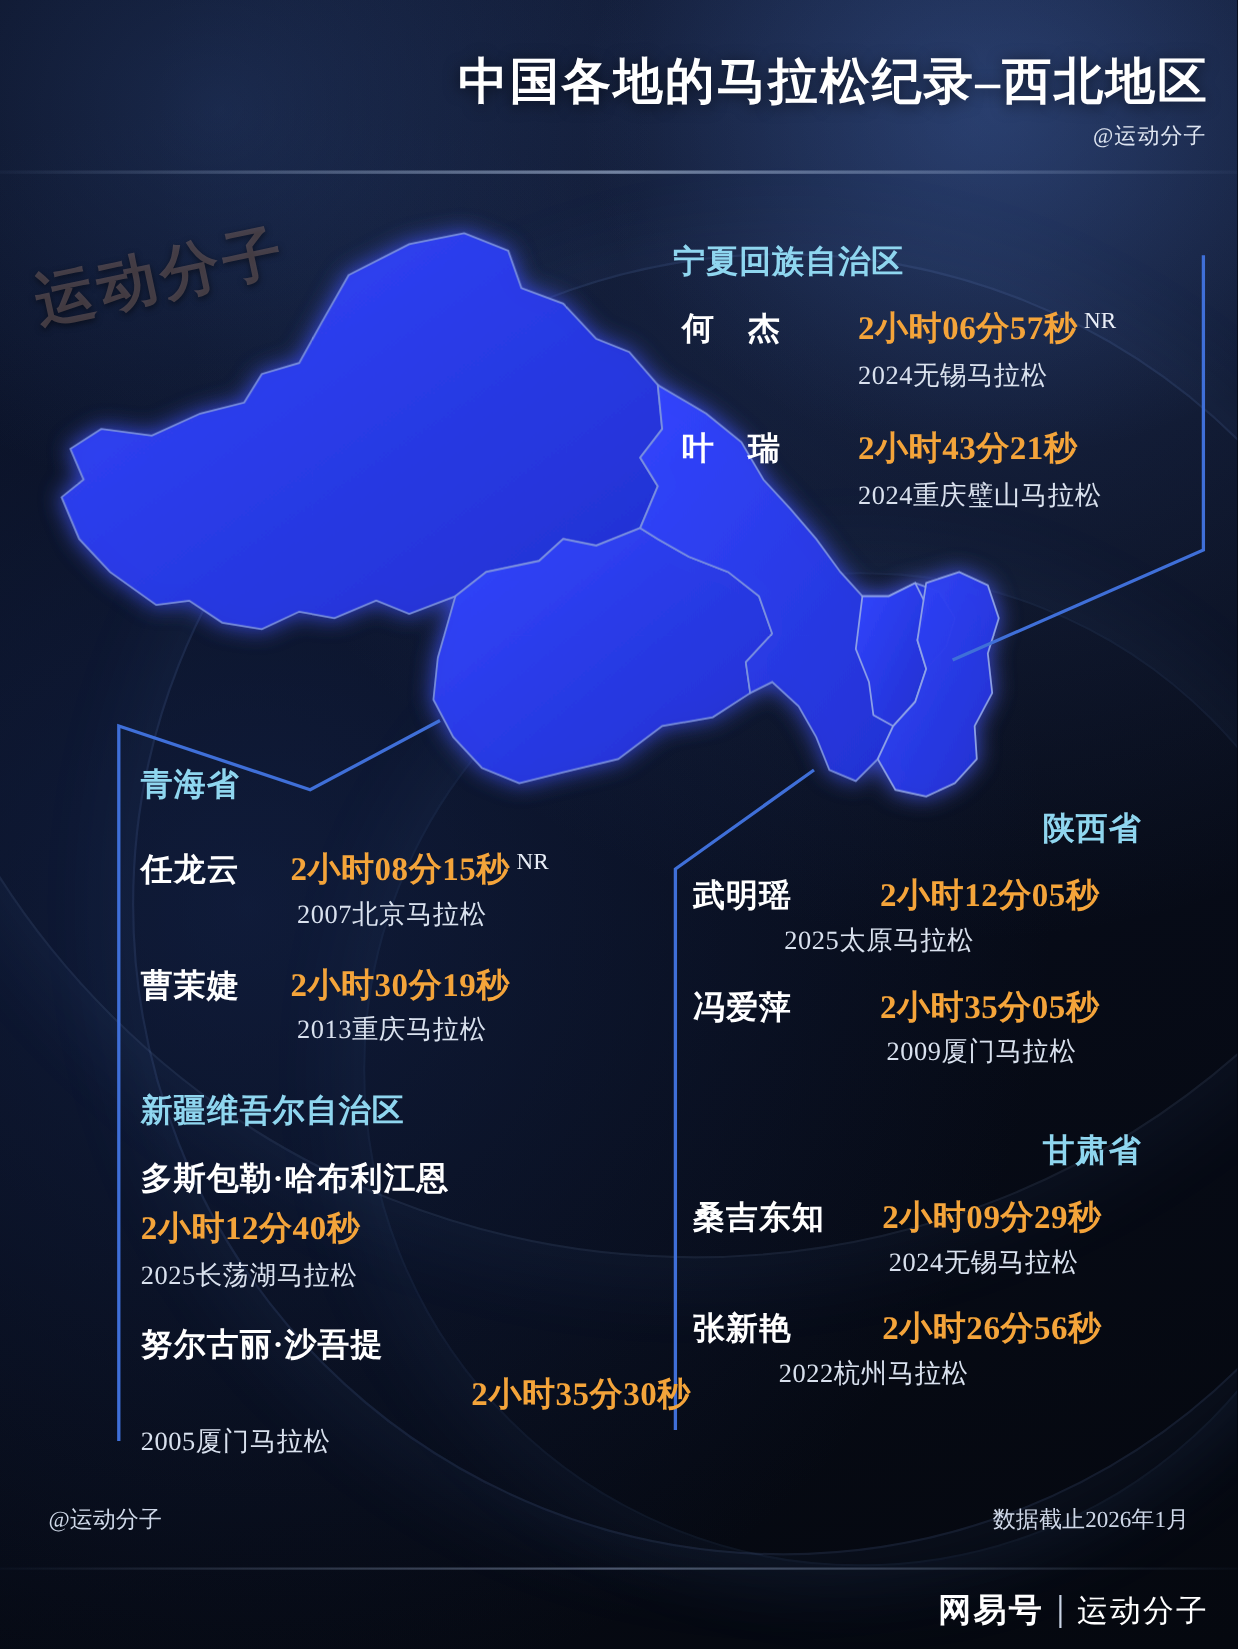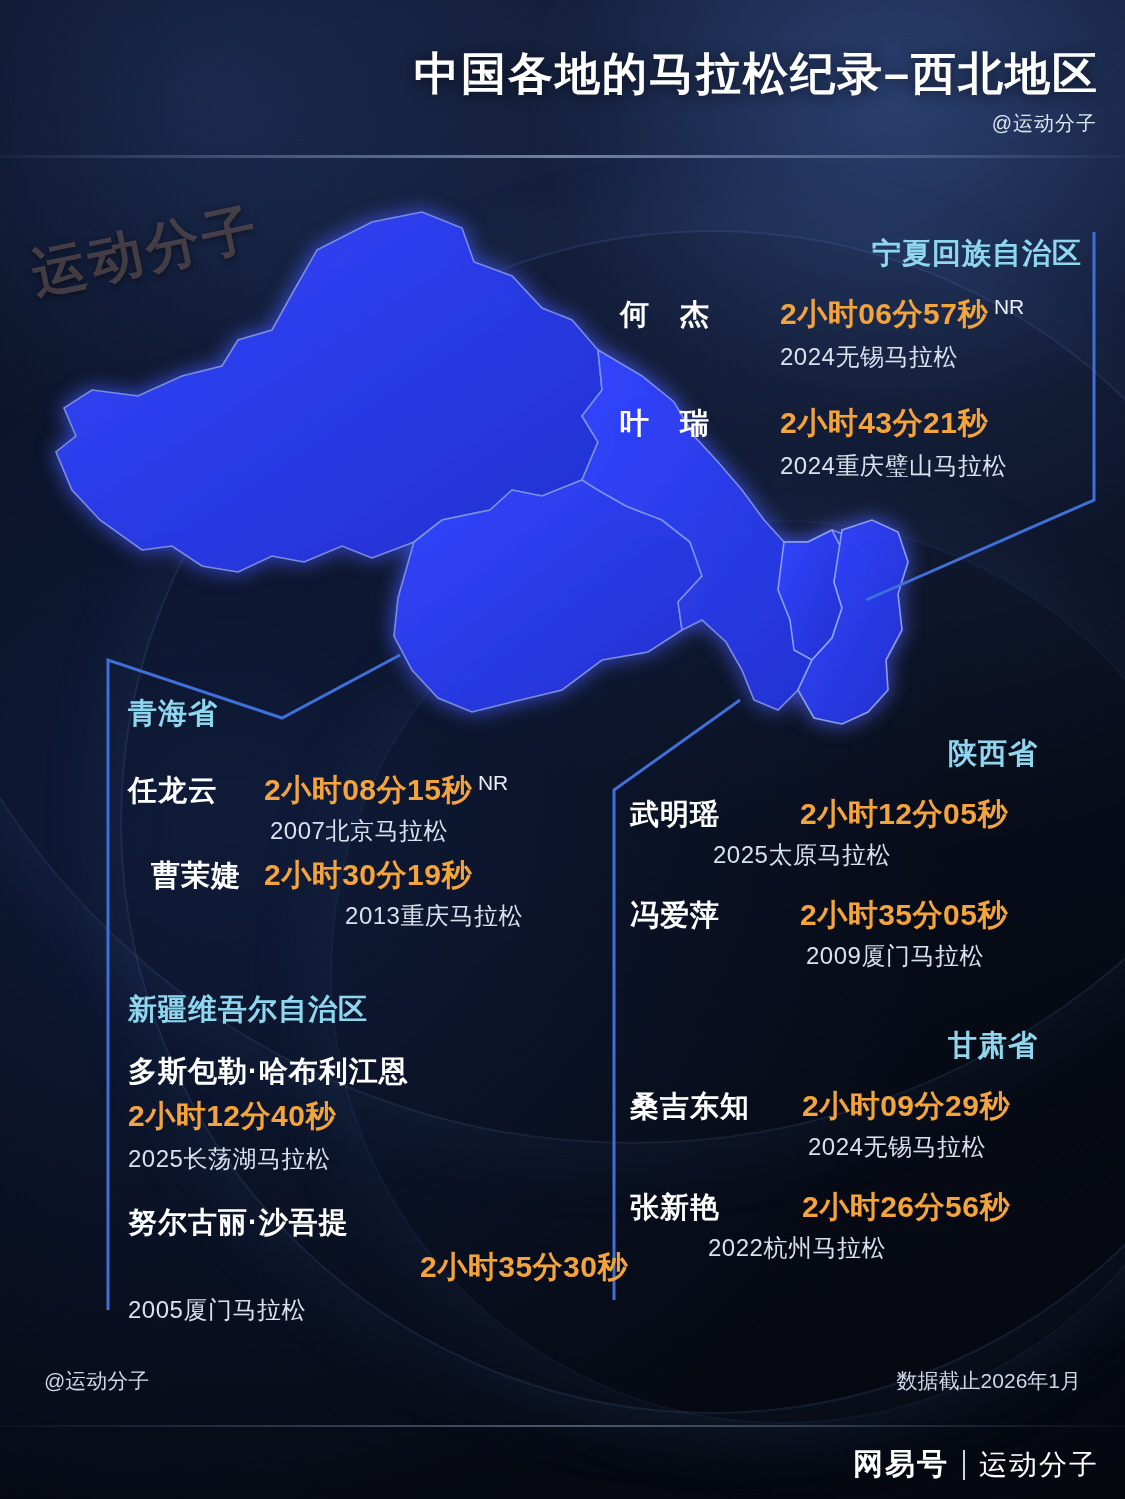--- a/index.html
+++ b/index.html
@@ -5,21 +5,21 @@
   html, body {
     margin: 0;
     padding: 0;
     background: #05070f;
   }
   #page {
     position: relative;
     width: 1125px;
     height: 1499px;
     overflow: hidden;
-    font-family: Liberation Sans, sans-serif;
+    font-family: Liberation Serif, serif;
     background:
       radial-gradient(circle at 78% 8%, rgba(60,90,160,0.35) 0%, rgba(10,16,34,0) 45%),
       radial-gradient(circle at 20% 55%, rgba(25,45,95,0.45) 0%, rgba(8,12,26,0) 60%),
       linear-gradient(160deg, #0b1226 0%, #080d1c 40%, #05080f 100%);
     color: #ffffff;
   }
   
   .arc {
     position: absolute;
     border-radius: 50%;
@@ -189,21 +189,21 @@
 
       <path d="M1094,232 L1094,500 L866,600"></path>
 
       <path d="M108,1310 L108,660 L282,718 L400,655"></path>
 
       <path d="M614,1300 L614,790 L740,700"></path>
     </g>
   </svg>
 
   <div class="block" style="left:612px; top:218px; width:470px;">
-    <div class="prov-title" style="text-align:right;margin-top:16px;">宁夏回族自治区</div>
+    <div class="prov-title" style="text-align:left;">宁夏回族自治区</div>
     <div style="margin-top:20px;">
       <div class="rec-row" style="justify-content:flex-start; padding-left:8px;">
         <span class="rec-name rec-name-wide">何　杰</span>
         <span class="rec-time">2小时06分57秒</span>
         <span class="rec-nr">NR</span>
       </div>
       <div class="rec-event" style="margin-left:168px; margin-top:6px;">2024无锡马拉松</div>
     </div>
     <div style="margin-top:30px;">
       <div class="rec-row" style="justify-content:flex-start; padding-left:8px;">
@@ -217,21 +217,21 @@
   <div class="block" style="left:128px; top:694px; width:470px;">
     <div class="prov-title">青海省</div>
     <div style="margin-top:36px;">
       <div class="rec-row">
         <span class="rec-name" style="min-width:136px;">任龙云</span>
         <span class="rec-time">2小时08分15秒</span>
         <span class="rec-nr">NR</span>
       </div>
       <div class="rec-event" style="margin-left:142px; margin-top:4px;">2007北京马拉松</div>
     </div>
-    <div style="margin-top:8px;text-align:center;">
+    <div style="margin-top:28px;">
       <div class="rec-row">
         <span class="rec-name" style="min-width:136px;">曹茉婕</span>
         <span class="rec-time">2小时30分19秒</span>
       </div>
       <div class="rec-event" style="margin-left:142px; margin-top:4px;">2013重庆马拉松</div>
     </div>
   </div>
 
   <div class="block" style="left:128px; top:990px; width:500px;">
     <div class="prov-title">新疆维吾尔自治区</div>

